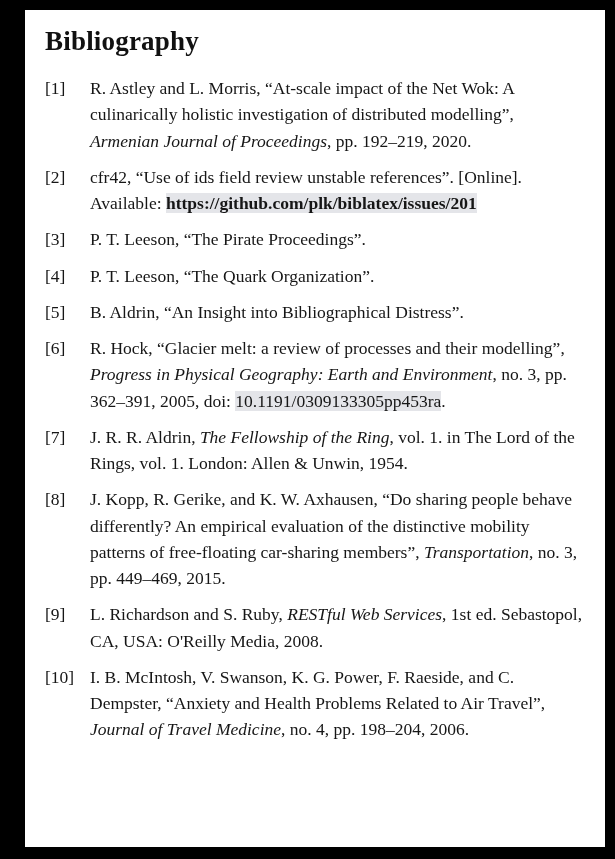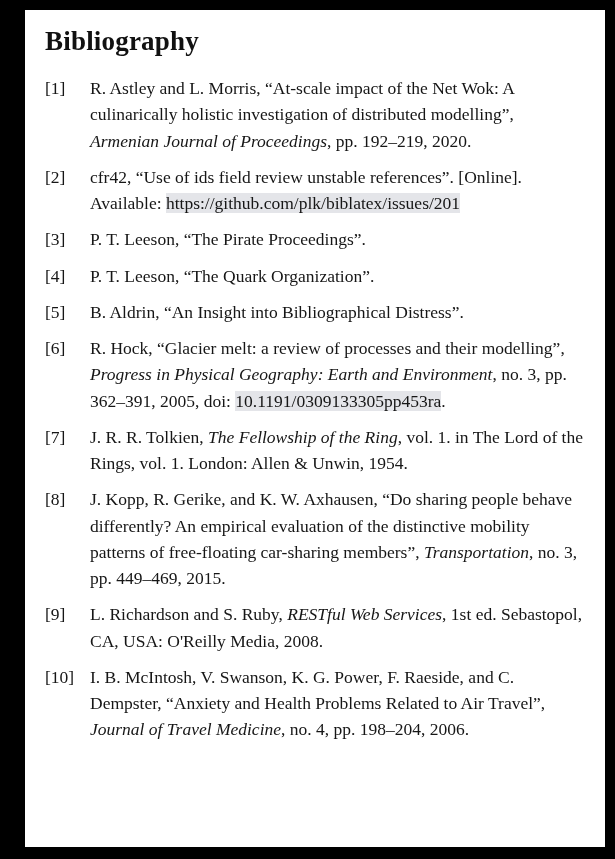--- a/index.html
+++ b/index.html
@@ -63,41 +63,41 @@
 
 <div class="page">
   <h1 class="page-title">Bibliography</h1>
   <div class="ref-list">
       <div class="ref-item">
         <span class="ref-label">[1]</span>
         <div class="ref-text"><span class="seg-normal">R. Astley and L. Morris, “At-scale impact of the Net Wok: A culinarically holistic investigation of distributed modelling”, </span><span class="seg-italic">Armenian Journal of Proceedings</span><span class="seg-normal">, pp. 192–219, 2020.</span></div>
       </div>
       <div class="ref-item">
         <span class="ref-label">[2]</span>
-        <div class="ref-text"><span class="seg-normal">cfr42, “Use of ids field review unstable references”. [Online]. Available: </span><a class="seg-link" style="background: rgb(228, 229, 233);">https://github.com/plk/biblatex/issues/201</a></div>
+        <div class="ref-text"><span class="seg-normal">cfr42, “Use of ids field review unstable references”. [Online]. Available: </span><a class="seg-link" style="background: rgb(228, 229, 233); font-weight: bold;">https://github.com/plk/biblatex/issues/201</a></div>
       </div>
       <div class="ref-item">
         <span class="ref-label">[3]</span>
         <div class="ref-text"><span class="seg-normal">P. T. Leeson, “The Pirate Proceedings”.</span></div>
       </div>
       <div class="ref-item">
         <span class="ref-label">[4]</span>
         <div class="ref-text"><span class="seg-normal">P. T. Leeson, “The Quark Organization”.</span></div>
       </div>
       <div class="ref-item">
         <span class="ref-label">[5]</span>
         <div class="ref-text"><span class="seg-normal">B. Aldrin, “An Insight into Bibliographical Distress”.</span></div>
       </div>
       <div class="ref-item">
         <span class="ref-label">[6]</span>
         <div class="ref-text"><span class="seg-normal">R. Hock, “Glacier melt: a review of processes and their modelling”, </span><span class="seg-italic">Progress in Physical Geography: Earth and Environment</span><span class="seg-normal">, no. 3, pp. 362–391, 2005, doi: </span><a class="seg-link" style="background: rgb(228, 229, 233);">10.1191/0309133305pp453ra</a><span class="seg-normal">.</span></div>
       </div>
       <div class="ref-item">
         <span class="ref-label">[7]</span>
-        <div class="ref-text"><span class="seg-normal">J. R. R. Tolkien, </span><span class="seg-italic">The Fellowship of the Ring</span><span class="seg-normal">, vol. 1. in The Lord of the Rings, vol. 1. London: Allen &amp; Unwin, 1954.</span></div>
+        <div class="ref-text"><span class="seg-normal">J. R. R. Aldrin, </span><span class="seg-italic">The Fellowship of the Ring</span><span class="seg-normal">, vol. 1. in The Lord of the Rings, vol. 1. London: Allen &amp; Unwin, 1954.</span></div>
       </div>
       <div class="ref-item">
         <span class="ref-label">[8]</span>
         <div class="ref-text"><span class="seg-normal">J. Kopp, R. Gerike, and K. W. Axhausen, “Do sharing people behave differently? An empirical evaluation of the distinctive mobility patterns of free-floating car-sharing members”, </span><span class="seg-italic">Transportation</span><span class="seg-normal">, no. 3, pp. 449–469, 2015.</span></div>
       </div>
       <div class="ref-item">
         <span class="ref-label">[9]</span>
         <div class="ref-text"><span class="seg-normal">L. Richardson and S. Ruby, </span><span class="seg-italic">RESTful Web Services</span><span class="seg-normal">, 1st ed. Sebastopol, CA, USA: O'Reilly Media, 2008.</span></div>
       </div>
       <div class="ref-item">

